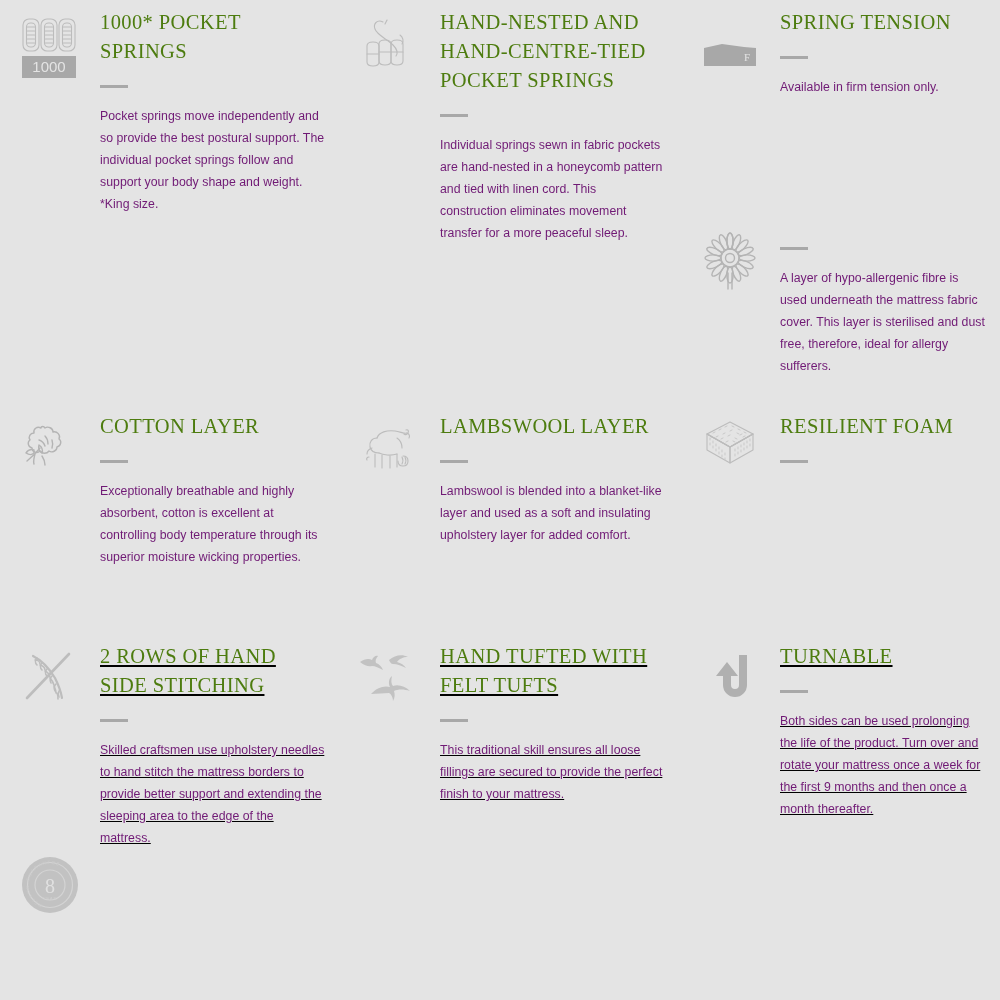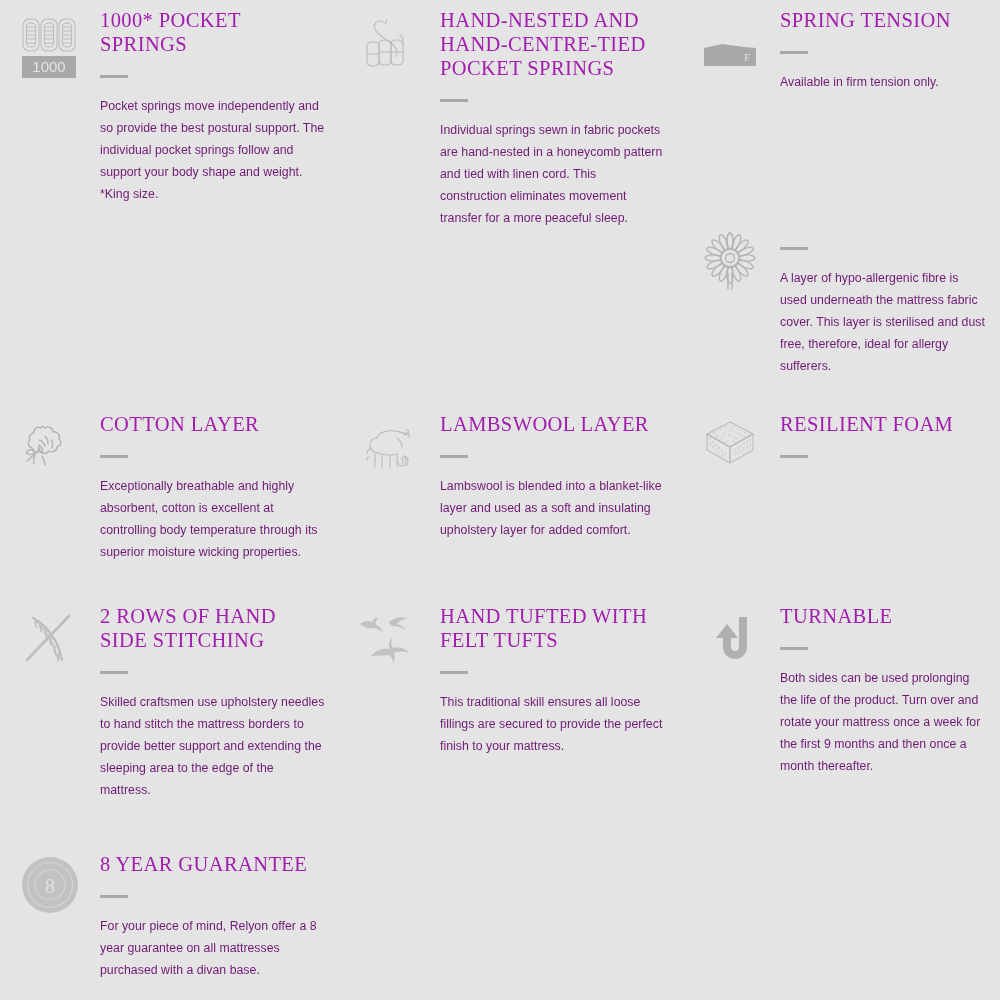--- a/index.html
+++ b/index.html
@@ -27,21 +27,21 @@
 
   
   .col-1 { left: 0px;   width: 340px; }
   .col-2 { left: 340px; width: 340px; }
   .col-3 { left: 680px; width: 320px; }
 
   
   .row-1 { top: 8px; }
   .row-1b { top: 228px; }
   .row-2 { top: 412px; }
-  .row-3 { top: 604px; }
+  .row-3 { top: 642px; text-decoration: underline; }
   .row-4 { top: 852px; }
 
   .icon-slot {
     width: 100px;
     min-width: 100px;
     padding-top: 4px;
     display: flex;
     justify-content: center;
     align-items: flex-start;
   }
@@ -49,23 +49,23 @@
   .icon-slot svg { display: block; }
 
   .feature-body {
     flex: 1;
     padding-right: 14px;
   }
 
   .feature-title {
     font-family: "Liberation Serif", serif;
     font-size: 20.5px;
-    line-height: 24px;
+    line-height: 29px;
     letter-spacing: 0.4px;
-    color: #a21caf;
+    color: #4d7c0f;
     font-weight: 400;
     margin: 0 0 0 0;
   }
 
   .divider {
     width: 28px;
     height: 3px;
     background: #a8a8a8;
     margin: 19px 0 17px 0;
   }
@@ -316,20 +316,15 @@
         <defs>
           <path id="seal-arc" d="M29 50 a21 21 0 1 1 0.1 0" fill="none"></path>
         </defs>
         <text font-size="4.6" letter-spacing="1.2" class="seal-text" font-family="'Liberation Sans', sans-serif">
           <textPath href="#seal-arc" startOffset="6%">RELYON GUARANTEE</textPath>
         </text>
         <text x="29" y="37" text-anchor="middle" style="fill:#e0e0e0;font-family:'Liberation Serif',serif;font-size:20px;">8</text>
         <text x="29" y="44" text-anchor="middle" style="fill:#cfcfcf;font-family:'Liberation Sans',sans-serif;font-size:4.4px;letter-spacing:0.6px;">YEAR</text>
       </svg>
     </div>
-    <div class="feature-body">
-      <h3 class="feature-title">8 YEAR GUARANTEE</h3>
-      <div class="divider"></div>
-      <p class="feature-text">For your piece of mind, Relyon offer a 8 year guarantee on all mattresses purchased with a divan base.</p>
-    </div>
   </div>
 
 </div>
 
 </body></html>

